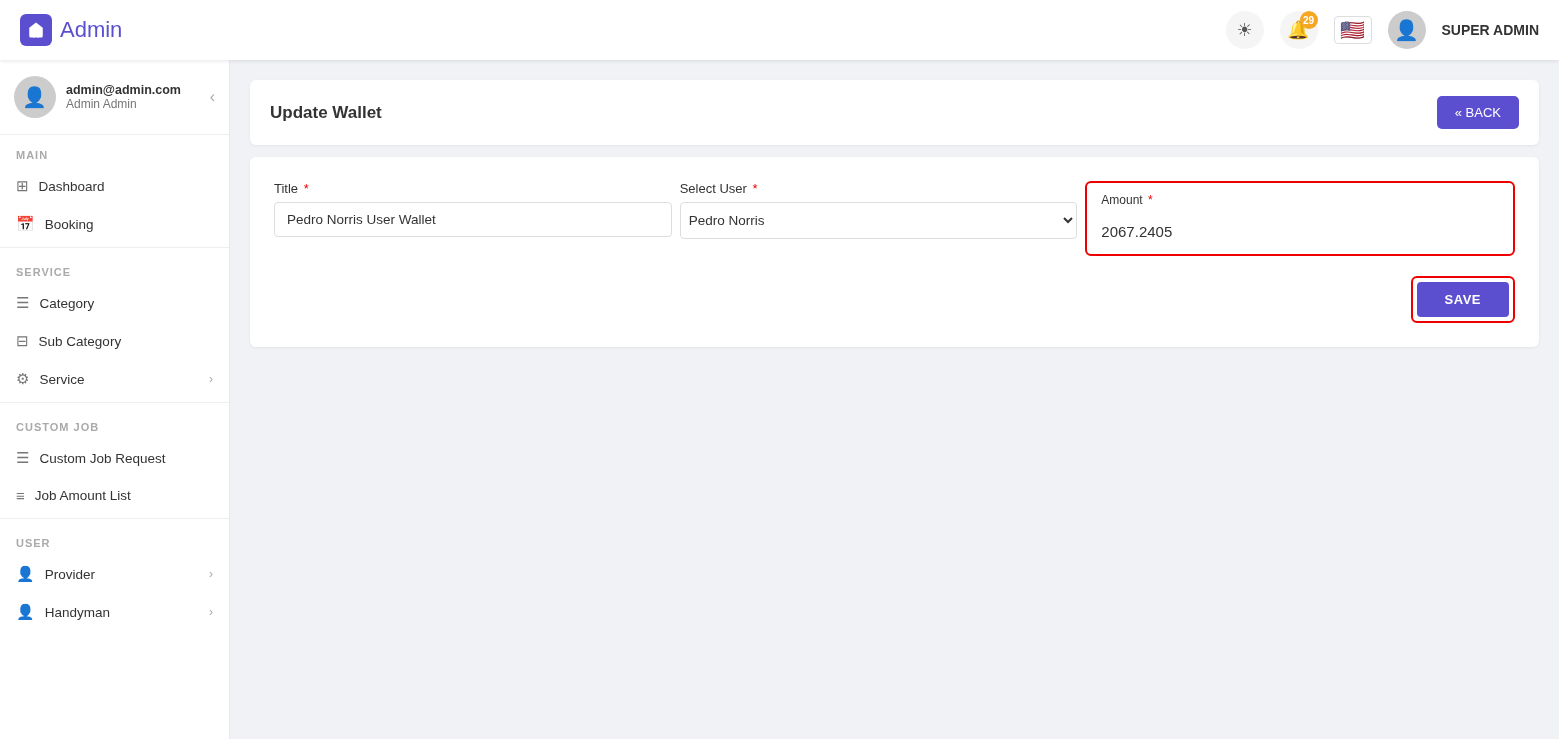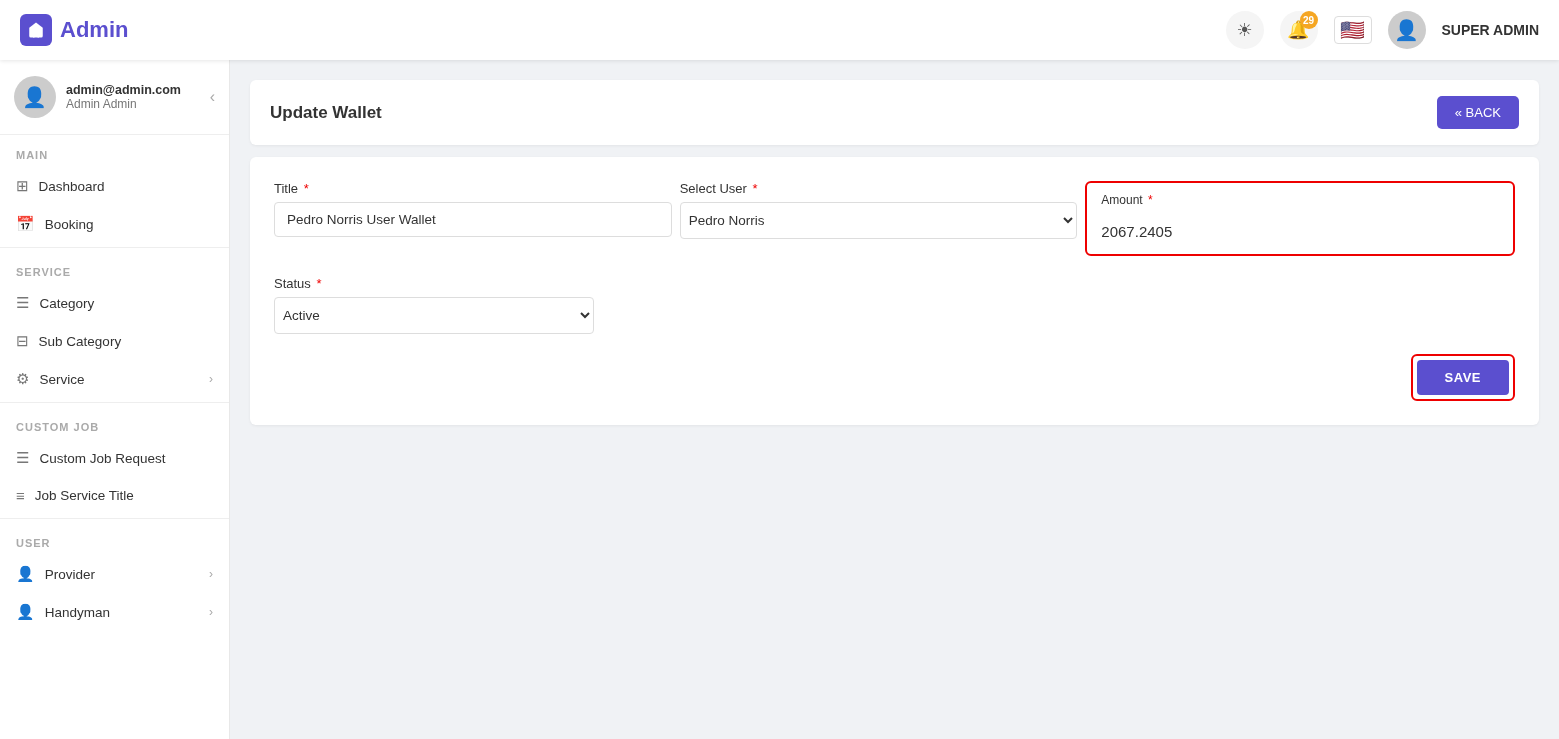--- a/index.html
+++ b/index.html
@@ -17,21 +17,21 @@
       position: fixed;
       top: 0; left: 0; right: 0;
       z-index: 100;
     }
     .navbar-brand {
       display: flex;
       align-items: center;
       gap: 8px;
       color: #5b4fcf;
       font-size: 22px;
-      font-weight: 700;
+      font-weight: 400;
     }
     .navbar-brand .logo-icon {
       width: 32px; height: 32px;
       background: #5b4fcf;
       border-radius: 6px;
       display: flex; align-items: center; justify-content: center;
       color: #fff;
       font-size: 16px;
     }
     .navbar-right {
@@ -365,21 +365,21 @@
 
     <div class="sidebar-divider"></div>
 
     <div class="sidebar-section-title">CUSTOM JOB</div>
     <div class="sidebar-item">
       <span class="item-icon">☰</span>
       <span>Custom Job Request</span>
     </div>
     <div class="sidebar-item">
       <span class="item-icon">≡</span>
-      <span>Job Service Title</span>
+      <span>Job Amount List</span>
     </div>
 
     <div class="sidebar-divider"></div>
 
     <div class="sidebar-section-title">USER</div>
     <div class="sidebar-item">
       <span class="item-icon">👤</span>
       <span>Provider</span>
       <span class="chevron">›</span>
     </div>
@@ -422,32 +422,20 @@
         <div class="form-group amount-group">
           <label class="form-label amount-label">
             <span>Amount</span>
             <span class="required">*</span>
           </label>
           <div class="amount-value">2067.2405</div>
         </div>
 
       </div>
 
-      <div class="form-row-second">
-        <div class="form-group" style="max-width: 320px;">
-          <label class="form-label">
-            <span>Status</span>
-            <span class="required">*</span>
-          </label>
-          <select class="form-select">
-            <option>Active</option>
-            <option>Inactive</option>
-          </select>
-        </div>
-      </div>
 
       <div class="save-row">
         <div class="save-btn-wrapper">
           <button class="save-btn">SAVE</button>
         </div>
       </div>
 
     </div>
   </main>
 </div>

